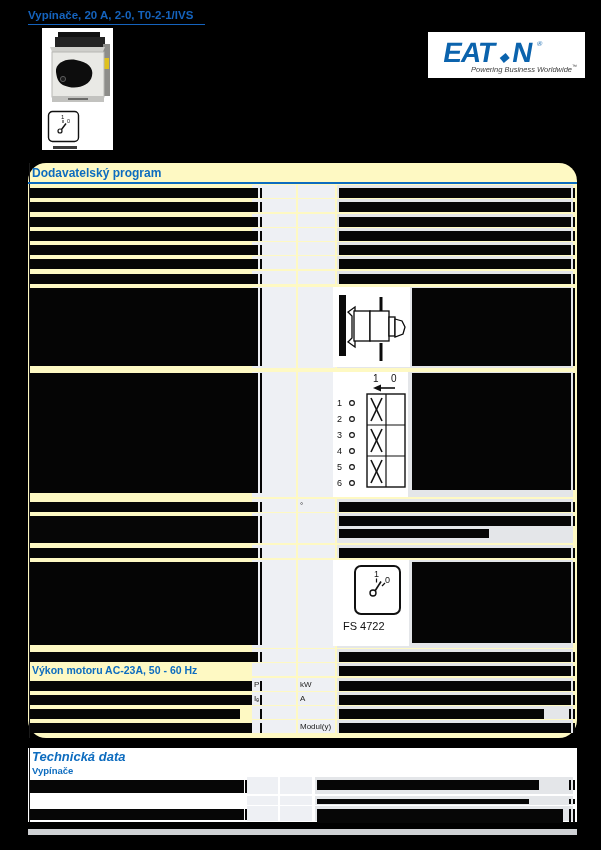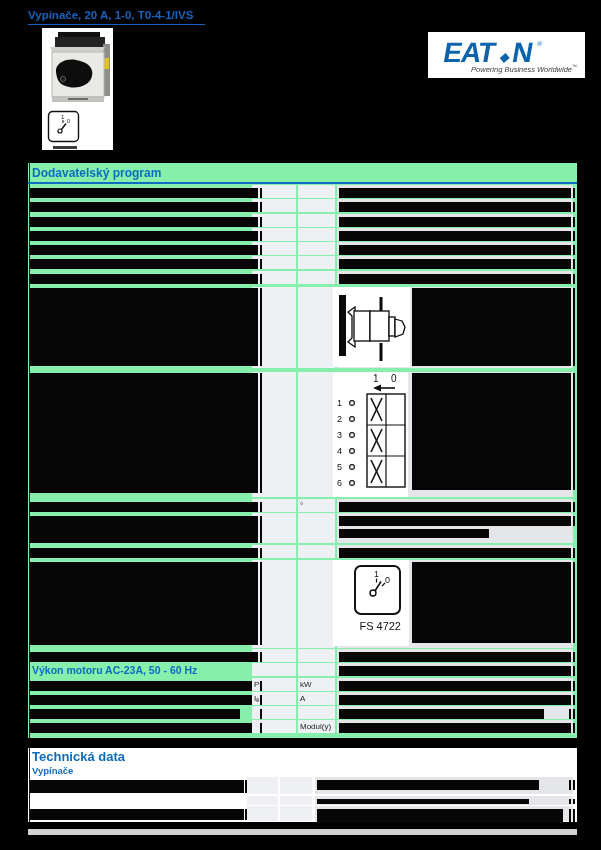--- a/index.html
+++ b/index.html
@@ -7,49 +7,49 @@
   .stage{position:relative;width:601px;height:850px;background:#000;overflow:hidden;
          font-family:"Liberation Sans","DejaVu Sans",sans-serif;}
   
   .doc-title{position:absolute;left:28px;top:9px;font-size:11.5px;font-weight:bold;color:#1563bd;white-space:nowrap;}
   .doc-title-rule{position:absolute;left:28px;top:24px;width:177px;height:1px;background:#1563bd;}
   .product-box{position:absolute;left:42px;top:28px;width:71px;height:122px;background:#fff;}
   .caption-bar{position:absolute;left:11px;top:118px;width:24px;height:3px;background:#3a3a3a;}
   .logo-box{position:absolute;left:428px;top:32px;width:157px;height:46px;background:#fff;}
   .tagline{position:absolute;right:8px;top:31px;font-size:7.5px;font-style:italic;color:#3c3c3c;white-space:nowrap;}
   
-  .table1{position:absolute;left:28px;top:163px;width:549px;height:575px;background:#86efac;}
+  .table1{position:absolute;left:28px;top:163px;width:549px;height:575px;background:#fef9c3;border-radius:18px;}
   .table2{position:absolute;left:28px;top:748px;width:549px;height:74px;background:#fff;}
   .vline{position:absolute;left:1px;top:0;width:1px;height:100%;background:#1a1a1a;}
   .h-blue{position:absolute;left:4px;font-weight:bold;color:#0d6cbf;white-space:nowrap;}
   .t1-head{top:3px;font-size:12px;}
   .t1-rule{position:absolute;left:0;top:19px;width:549px;height:2px;background:#0d6cbf;}
   .motor-head{top:501px;font-size:10.5px;}
-  .t2-head{top:1px;font-size:13px;}
+  .t2-head{top:1px;font-size:13px;font-style:italic;}
   .t2-sub{top:17px;font-size:9.5px;}
   
   .trow{position:absolute;left:0;width:549px;}
   .midfill{position:absolute;top:0;background:#eef0f4;font-size:8px;color:#222;padding:2px 0 0 2px;}
   .rightfill{position:absolute;top:0;background:#e4e6e9;}
   .bar{position:absolute;background:#060606;}
   
   .figfillA{position:absolute;background:#eef0f4;}
   .figfillR{position:absolute;background:#e4e6e9;}
   .figbox{position:absolute;background:#fff;}
   .blackblock{position:absolute;background:#050505;}
-  .fs-caption{position:absolute;left:10px;top:60px;width:58px;text-align:right;font-size:11px;color:#111;}
+  .fs-caption{position:absolute;left:10px;top:60px;width:58px;text-align:left;font-size:11px;color:#111;}
   .bottom-bar{position:absolute;left:28px;top:829px;width:549px;height:6px;background:#cfd1d4;}
   svg text{font-family:"Liberation Sans","DejaVu Sans",sans-serif;}
 </style>
 </head>
 <body>
 
 <div class="stage">
 
-  <div class="doc-title">Vypínače, 20 A, 1-0, T0-4-1/IVS</div>
+  <div class="doc-title">Vypínače, 20 A, 2-0, T0-2-1/IVS</div>
   <div class="doc-title-rule"></div>
 
   <div class="product-box">
     <svg width="71" height="78" viewBox="0 0 71 78" style="position:absolute;left:0;top:2px;">
       <rect x="16" y="2" width="42" height="6" fill="#111"></rect>
       <rect x="13" y="7" width="50" height="10" fill="#232323"></rect>
       <rect x="61" y="14" width="7" height="52" fill="#8d8d8a"></rect>
       <rect x="62" y="28" width="5" height="11" fill="#dfc11f"></rect>
       <polygon points="8,17 63,17 60,24 11,24" fill="#cfcfcb"></polygon>
       <rect x="10" y="22" width="52" height="45" fill="#e9e9e5" stroke="#b8b8b4" stroke-width="1"></rect>

